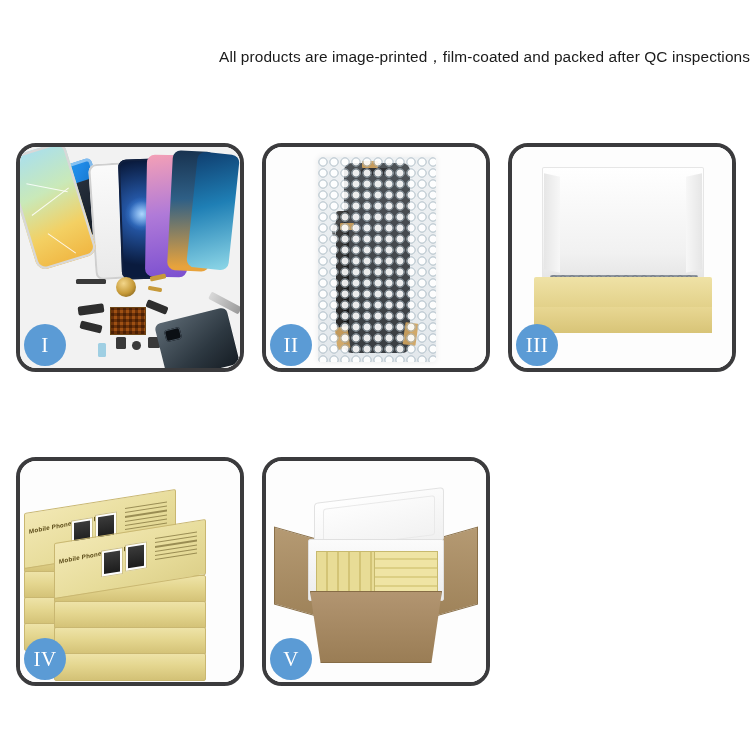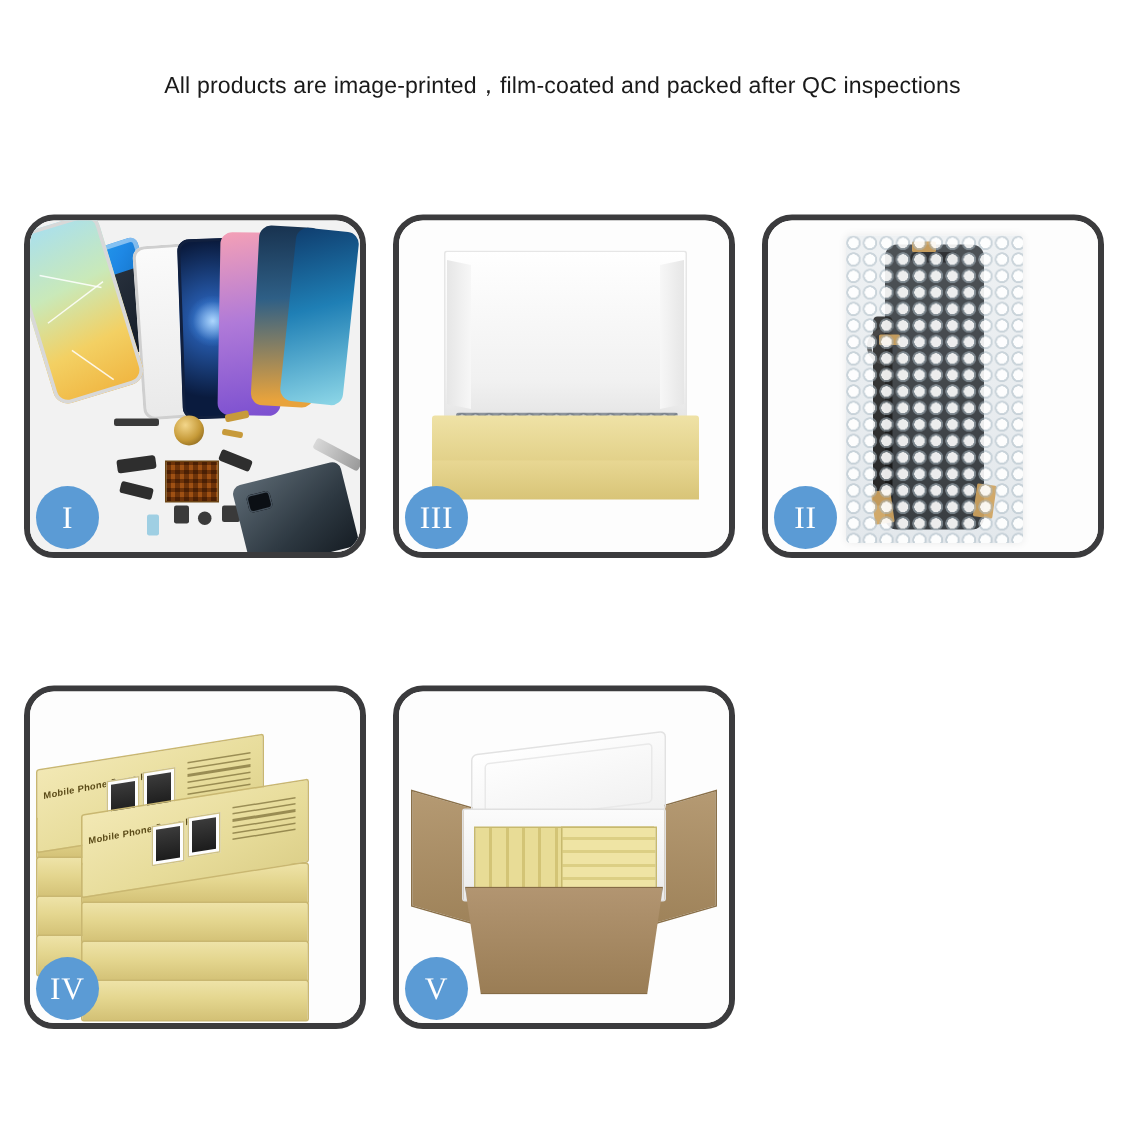--- a/index.html
+++ b/index.html
@@ -31,20 +31,21 @@
     white-space: nowrap;
   }
   .subtitle {
     margin-top: 9px;
     font-family: "Liberation Sans", sans-serif;
     font-size: 15.4px;
     font-weight: 400;
     color: #1a1a1a;
     letter-spacing: .1px;
     white-space: nowrap;
+    text-align: right;
   }
 
   
   .grid {
     position: absolute;
     left: 16px;
     top: 143px;
     width: 720px;
     display: grid;
     grid-template-columns: 228px 228px 228px;
@@ -471,53 +472,53 @@
       <div class="p1-back">
           <i class="cam"></i>
         </div>
       <div class="p1-tweez"></div>
     </div>
     <div class="badge">I</div>
   </div>
 
   <div class="panel panel-tint-white">
     <div class="panel-inner">
-      <div class="p3-wrap">
-        <div class="p3-lid">
-          <i class="p3-lid-flapL"></i>
-            <i class="p3-lid-flapR"></i>
-        </div>
-        <div class="p3-fill"></div>
-        <div class="p3-tray"></div>
-        <div class="p3-tray-front"></div>
-      </div>
-    </div>
-    <div class="badge">III</div>
-  </div>
-
-  <div class="panel panel-tint-white">
-    <div class="panel-inner">
       <div class="p2-bag">
         <div class="p2-screen">
             <i class="notch"></i>
           </div>
         <div class="p2-cable"></div>
         <div class="p2-ring"></div>
         <div class="p2-tape" style="left:44px;top:4px;width:16px;height:7px;"></div>
         <div class="p2-tape" style="left:22px;top:66px;width:14px;height:7px;"></div>
         <div class="p2-tape" style="left:18px;top:170px;width:13px;height:22px;transform:rotate(-8deg);"></div>
         <div class="p2-tape" style="left:86px;top:166px;width:13px;height:22px;transform:rotate(8deg);"></div>
         <div class="p2-bubbles"></div>
       </div>
     </div>
     <div class="badge">II</div>
   </div>
 
   <div class="panel panel-tint-white">
     <div class="panel-inner">
+      <div class="p3-wrap">
+        <div class="p3-lid">
+          <i class="p3-lid-flapL"></i>
+            <i class="p3-lid-flapR"></i>
+        </div>
+        <div class="p3-fill"></div>
+        <div class="p3-tray"></div>
+        <div class="p3-tray-front"></div>
+      </div>
+    </div>
+    <div class="badge">III</div>
+  </div>
+
+  <div class="panel panel-tint-white">
+    <div class="panel-inner">
       <div class="p4-wrap">
 
         <div class="p4-box" style="left:0px;top:62px;"></div>
         <div class="p4-box" style="left:0px;top:88px;"></div>
         <div class="p4-box" style="left:0px;top:114px;"></div>
         <div class="p4-box" style="left:0px;top:140px;"></div>
 
         <div class="p4-top" style="left:0px;top:18px;">
           <span class="p4-label">Mobile Phone Spare Parts</span>
           <span class="p4-thumb" style="left:46px;top:14px;">

